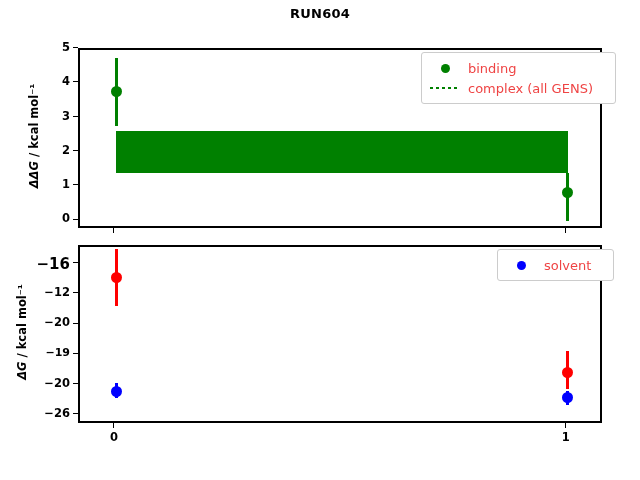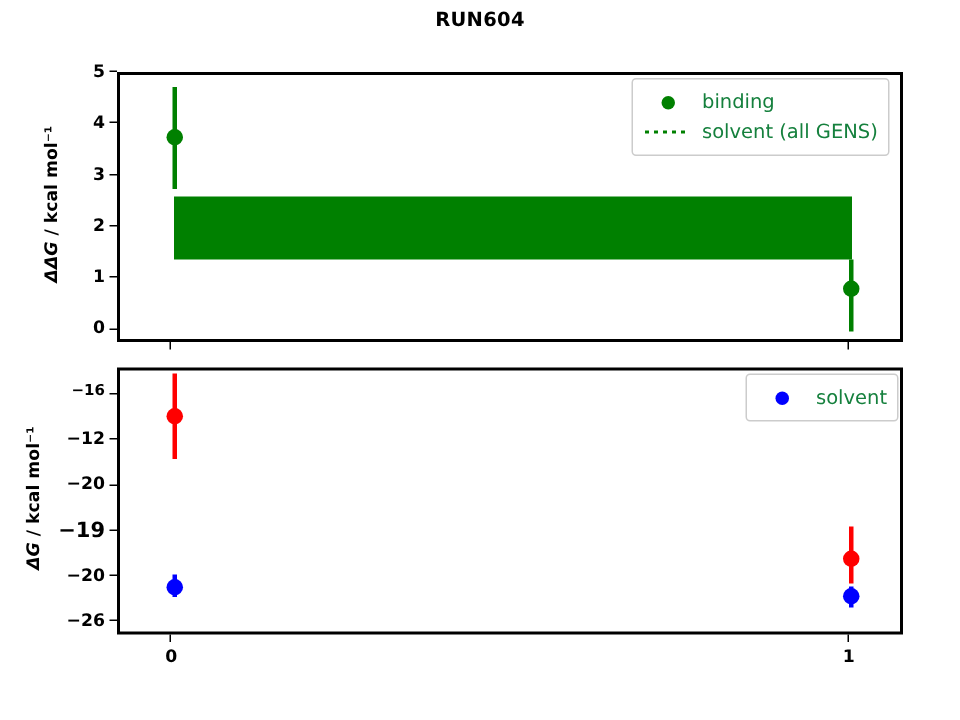--- a/index.html
+++ b/index.html
@@ -99,23 +99,23 @@
     height: 2px;
   }
 
   
   .legend {
     position: absolute;
     box-sizing: border-box;
     background: #ffffff;
     border: 1px solid #cccccc;
     border-radius: 3px;
-    padding: 5px 7px 5px 7px;
+    padding: 5px 22px 5px 7px;
     font-size: 13px;
-    color: #15803d;
+    color: #ef4444;
   }
   .legend-row {
     display: flex;
     align-items: center;
     height: 20px;
   }
   .legend-handle {
     width: 32px;
     display: flex;
     align-items: center;
@@ -178,45 +178,45 @@
     <div class="legend-row">
       <span class="legend-handle">
         <span class="legend-dot" id="lg-top-dot" style="background: rgb(0, 128, 0);"></span>
       </span>
       <span class="legend-label">binding</span>
     </div>
     <div class="legend-row">
       <span class="legend-handle">
         <span class="legend-dotline" id="lg-top-line" style="background-image: repeating-linear-gradient(to right, rgb(0, 128, 0) 0px, rgb(0, 128, 0) 3px, transparent 3px, transparent 6px);"></span>
       </span>
-      <span class="legend-label">solvent (all GENS)</span>
+      <span class="legend-label">complex (all GENS)</span>
     </div>
   </div>
 
   <div class="axes" id="axes-bottom">
     <div class="plotarea" id="bottom-plot">
         <div class="errbar" style="left: 34.6379px; top: 135.763px; height: 15.0847px; background: rgb(0, 0, 255);"></div>
         <div class="marker" style="left: 30.6379px; top: 138.71px; background: rgb(0, 0, 255);"></div>
         <div class="errbar" style="left: 486.362px; top: 144.21px; height: 13.5763px; background: rgb(0, 0, 255);"></div>
         <div class="marker" style="left: 482.362px; top: 144.744px; background: rgb(0, 0, 255);"></div>
         <div class="errbar" style="left: 34.6379px; top: 2.11186px; height: 57.322px; background: rgb(255, 0, 0);"></div>
         <div class="marker" style="left: 30.6379px; top: 25.2729px; background: rgb(255, 0, 0);"></div>
         <div class="errbar" style="left: 486.362px; top: 104.085px; height: 37.7119px; background: rgb(255, 0, 0);"></div>
         <div class="marker" style="left: 482.362px; top: 119.703px; background: rgb(255, 0, 0);"></div>
       </div>
   </div>
   <div id="bottom-decor">
       <div class="xtick" style="position: absolute; left: 73px; top: 262.302px; width: 5px; height: 0px; border-left: none; border-top: 1.6px solid rgb(0, 0, 0);"></div>
-      <div style="position: absolute; right: 570px; top: 255.102px; font-size: 10px; font-weight: bold; color: rgb(0, 0, 0); white-space: nowrap;">−16</div>
+      <div style="position: absolute; right: 570px; top: 255.102px; font-size: 15px; font-weight: bold; color: rgb(0, 0, 0); white-space: nowrap;">−16</div>
       <div class="xtick" style="position: absolute; left: 73px; top: 292.471px; width: 5px; height: 0px; border-left: none; border-top: 1.6px solid rgb(0, 0, 0);"></div>
       <div style="position: absolute; right: 570px; top: 285.271px; font-size: 11.5px; font-weight: bold; color: rgb(0, 0, 0); white-space: nowrap;">−12</div>
       <div class="xtick" style="position: absolute; left: 73px; top: 322.641px; width: 5px; height: 0px; border-left: none; border-top: 1.6px solid rgb(0, 0, 0);"></div>
       <div style="position: absolute; right: 570px; top: 315.441px; font-size: 11.5px; font-weight: bold; color: rgb(0, 0, 0); white-space: nowrap;">−20</div>
       <div class="xtick" style="position: absolute; left: 73px; top: 352.81px; width: 5px; height: 0px; border-left: none; border-top: 1.6px solid rgb(0, 0, 0);"></div>
-      <div style="position: absolute; right: 570px; top: 345.61px; font-size: 14px; font-weight: bold; color: rgb(0, 0, 0); white-space: nowrap;">−19</div>
+      <div style="position: absolute; right: 570px; top: 345.61px; font-size: 11px; font-weight: bold; color: rgb(0, 0, 0); white-space: nowrap;">−19</div>
       <div class="xtick" style="position: absolute; left: 73px; top: 382.98px; width: 5px; height: 0px; border-left: none; border-top: 1.6px solid rgb(0, 0, 0);"></div>
       <div style="position: absolute; right: 570px; top: 375.78px; font-size: 11.5px; font-weight: bold; color: rgb(0, 0, 0); white-space: nowrap;">−20</div>
       <div class="xtick" style="position: absolute; left: 73px; top: 413.149px; width: 5px; height: 0px; border-left: none; border-top: 1.6px solid rgb(0, 0, 0);"></div>
       <div style="position: absolute; right: 570px; top: 405.949px; font-size: 11.5px; font-weight: bold; color: rgb(0, 0, 0); white-space: nowrap;">−26</div>
       <div style="position: absolute; left: 113.338px; top: 423px; width: 0px; height: 5px; border-left: 1.6px solid rgb(0, 0, 0);"></div>
       <div style="position: absolute; left: 94.1379px; top: 430px; width: 40px; text-align: center; font-size: 11.5px; font-weight: bold; color: rgb(0, 0, 0);">0</div>
       <div style="position: absolute; left: 565.062px; top: 423px; width: 0px; height: 5px; border-left: 1.6px solid rgb(0, 0, 0);"></div>
       <div style="position: absolute; left: 545.862px; top: 430px; width: 40px; text-align: center; font-size: 11.5px; font-weight: bold; color: rgb(0, 0, 0);">1</div>
     </div>
 

